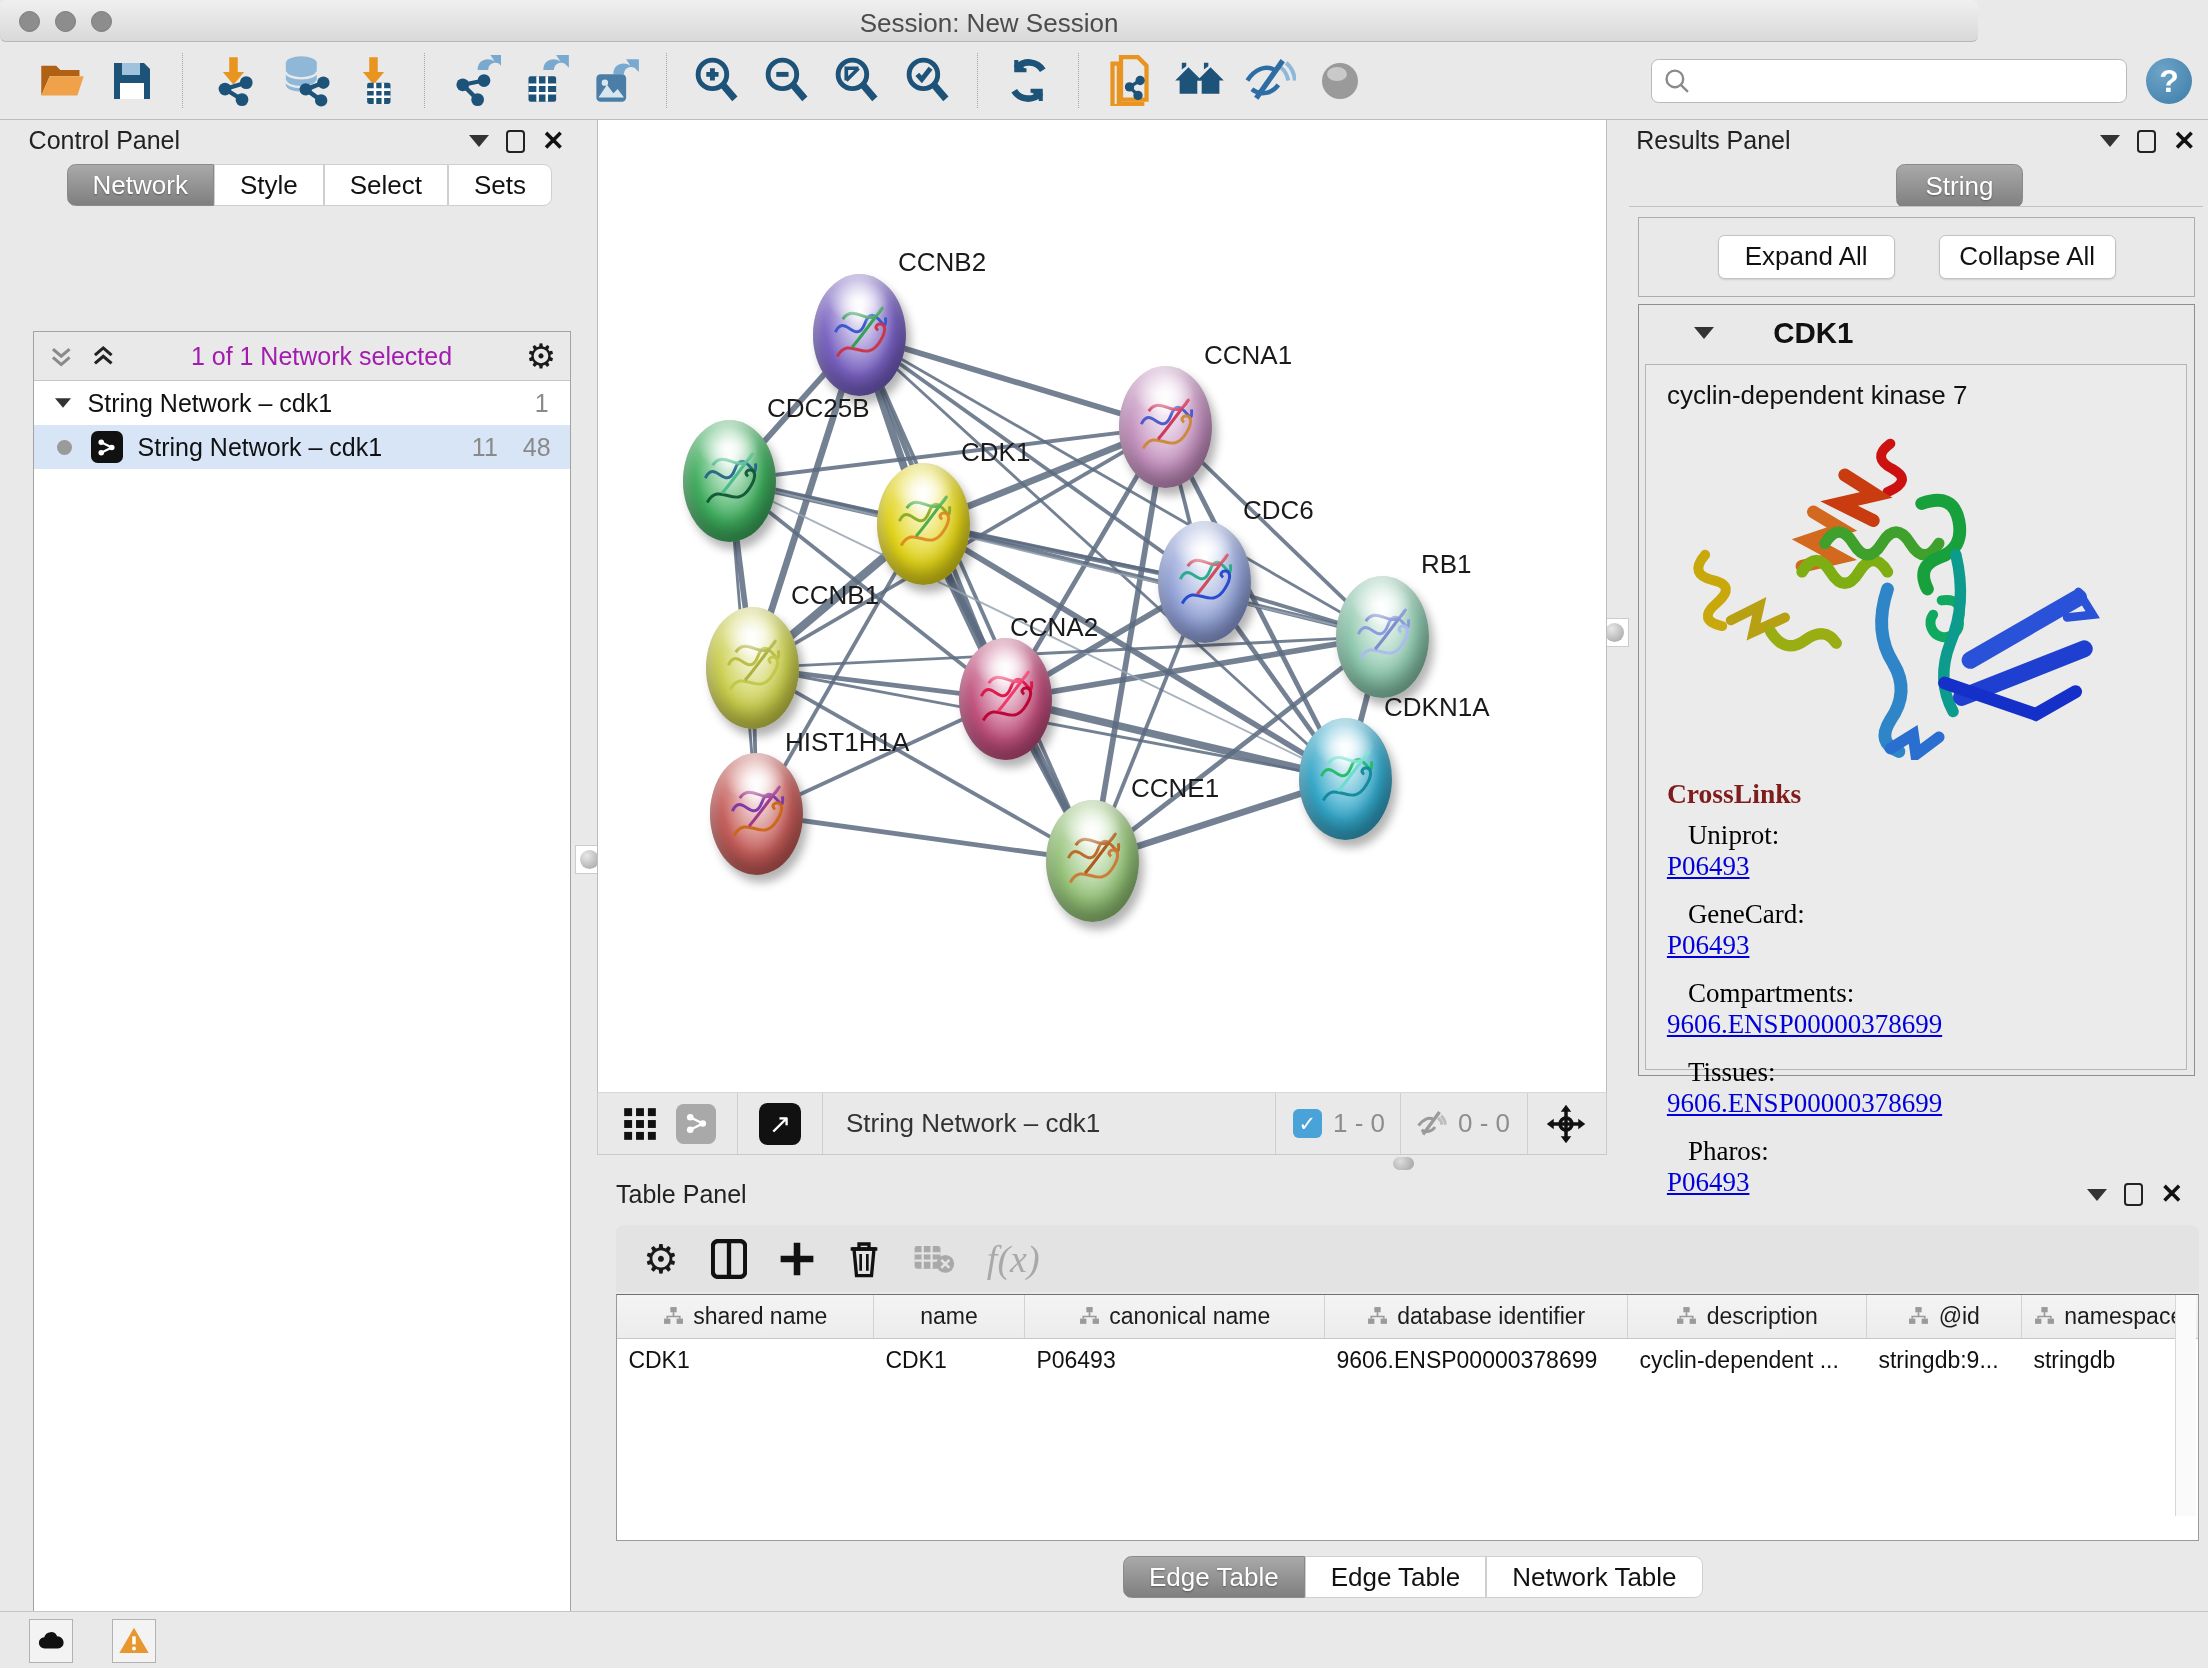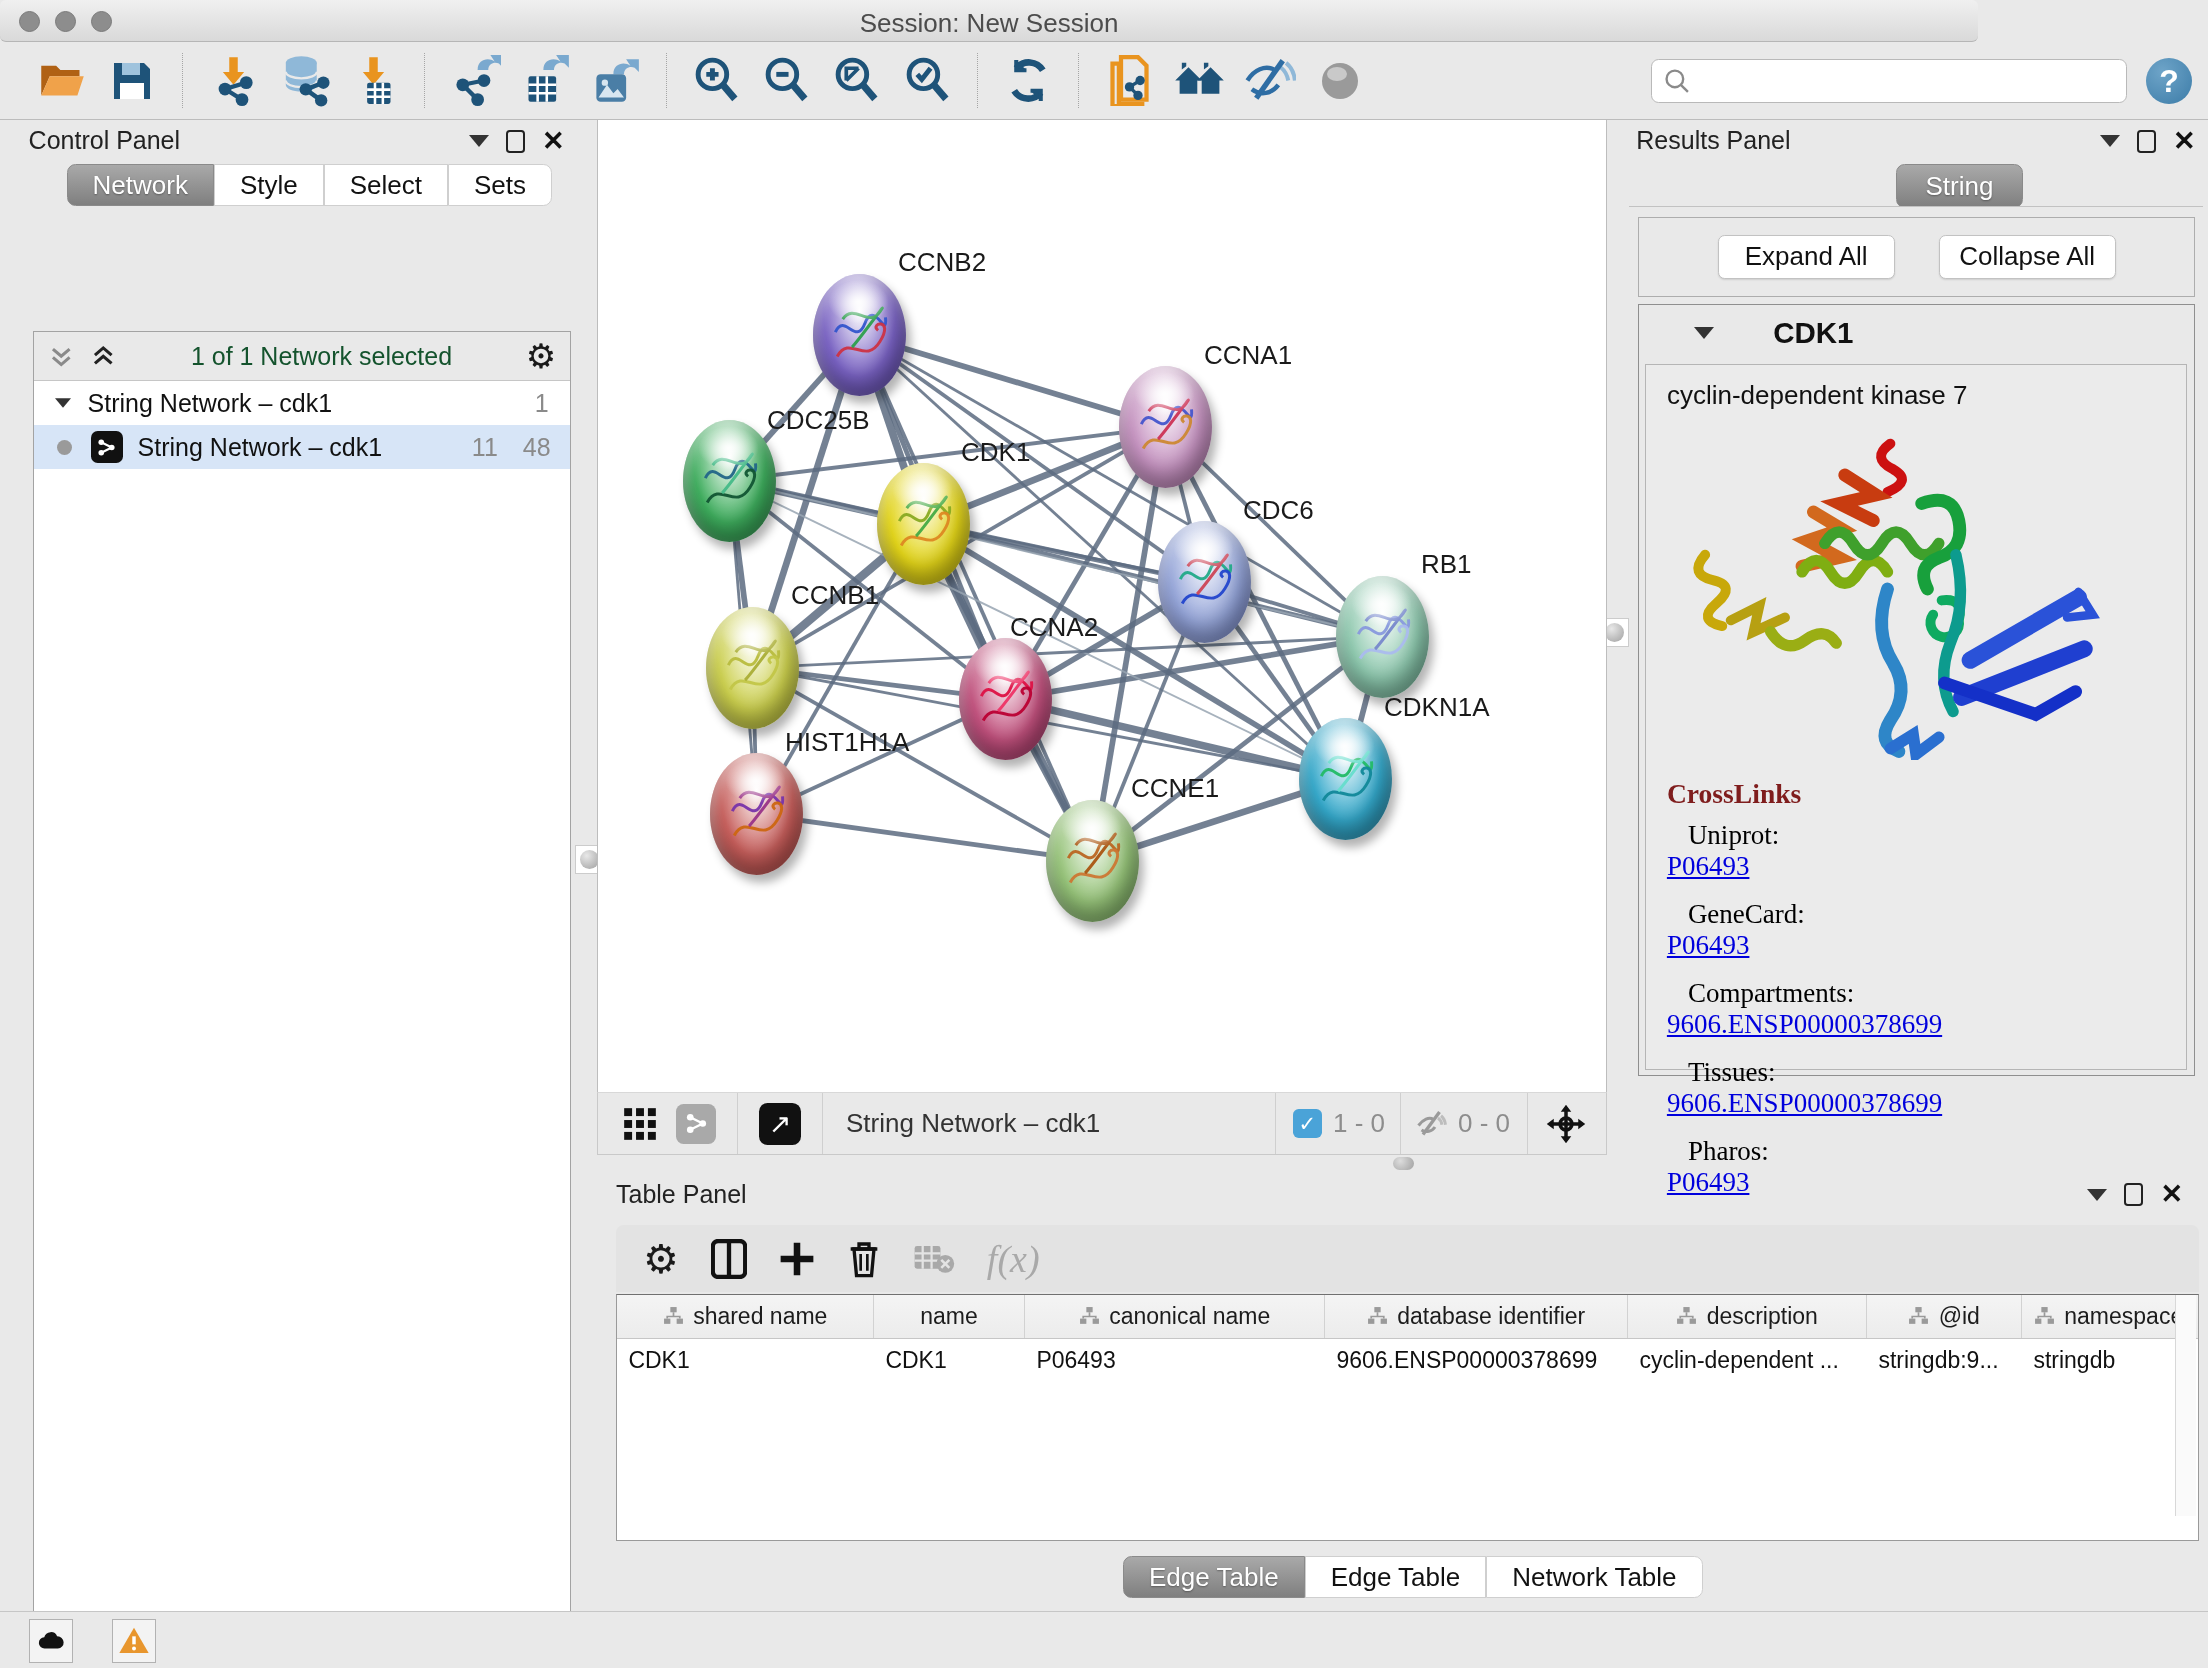--- a/index.html
+++ b/index.html
@@ -301,21 +301,21 @@
       <div class="tab">Sets</div>
     </div>
   <div id="cp-box" class="abs">
     <div id="cp-toolrow">
       <svg width="28.5" height="28.5" viewBox="0 0 24 24" fill="none" stroke="#8a8a8a" stroke-width="2.6">
           <path d="M5 6l7 6 7-6M5 13l7 6 7-6"></path>
         </svg>
       <svg width="28.5" height="28.5" viewBox="0 0 24 24" fill="none" stroke="#222" stroke-width="2.6" style="margin-left:13.3px">
           <path d="M5 18l7-6 7 6M5 11l7-6 7 6"></path>
         </svg>
-      <div style="flex:1; text-align:center; font-size:25px; color:#14532d;">1 of 1 Network selected</div>
+      <div style="flex:1; text-align:center; font-size:25px; color:#a21caf;">1 of 1 Network selected</div>
       <span style="font-size:34px; color:#1a1a1a;">⚙</span>
     </div>
     <div class="tree-row">
       <span class="tri-down" style="margin:0 15px 0 19px; transform:scale(.8);"></span>
       <span>String Network – cdk1</span>
       <span class="cnt" style="margin-left:auto; margin-right:21px;">1</span>
     </div>
     <div class="tree-row" style="background:#d7e5f7;">
       <span style="width:15px; height:15px; border-radius:50%; background:#9a9a9a; margin:0 19px 0 23px;"></span>
       <span class="share-badge">
@@ -414,21 +414,21 @@
     </div>
     <div class="net-label" style="left: 606px; top: 220px;">CCNA1</div>
     <div class="net-node" style="left: 85px; top: 300px; width: 93px; height: 122px; background: radial-gradient(at 50% 30%, rgb(255, 255, 255) 0%, rgb(63, 174, 94) 55%, rgb(28, 111, 54) 100%);">
       <svg viewBox="0 0 100 130" width="93" height="122" style="position: absolute; left: 0px; top: 0px;">
         <path d="M24 62 C34 40 46 78 56 52 S80 72 78 46" fill="none" stroke="#226688" stroke-width="3.2" stroke-opacity="0.95"></path>
         <path d="M26 88 C40 64 56 98 72 72 S60 52 70 60" fill="none" stroke="#115533" stroke-width="3.2" stroke-opacity="0.95"></path>
         <path d="M32 48 C44 30 60 58 72 40 S50 70 42 78" fill="none" stroke="#44bb88" stroke-width="3.2" stroke-opacity="0.95"></path>
       </svg>
       <div class="gloss"></div>
     </div>
-    <div class="net-label" style="left: 169px; top: 273px; margin-top: 12px;">CDC25B</div>
+    <div class="net-label" style="left: 169px; top: 273px;">CDC25B</div>
     <div class="net-node" style="left: 279px; top: 343px; width: 93px; height: 122px; background: radial-gradient(at 50% 30%, rgb(255, 255, 255) 0%, rgb(227, 213, 26) 55%, rgb(157, 145, 0) 100%);">
       <svg viewBox="0 0 100 130" width="93" height="122" style="position: absolute; left: 0px; top: 0px;">
         <path d="M24 62 C34 40 46 78 56 52 S80 72 78 46" fill="none" stroke="#88aa22" stroke-width="3.2" stroke-opacity="0.95"></path>
         <path d="M26 88 C40 64 56 98 72 72 S60 52 70 60" fill="none" stroke="#dd8822" stroke-width="3.2" stroke-opacity="0.95"></path>
         <path d="M32 48 C44 30 60 58 72 40 S50 70 42 78" fill="none" stroke="#44aa44" stroke-width="3.2" stroke-opacity="0.95"></path>
       </svg>
       <div class="gloss"></div>
     </div>
     <div class="net-label" style="left: 363px; top: 317px;">CDK1</div>
     <div class="net-node" style="left: 560px; top: 401px; width: 93px; height: 122px; background: radial-gradient(at 50% 30%, rgb(255, 255, 255) 0%, rgb(151, 167, 218) 55%, rgb(83, 99, 165) 100%);">

